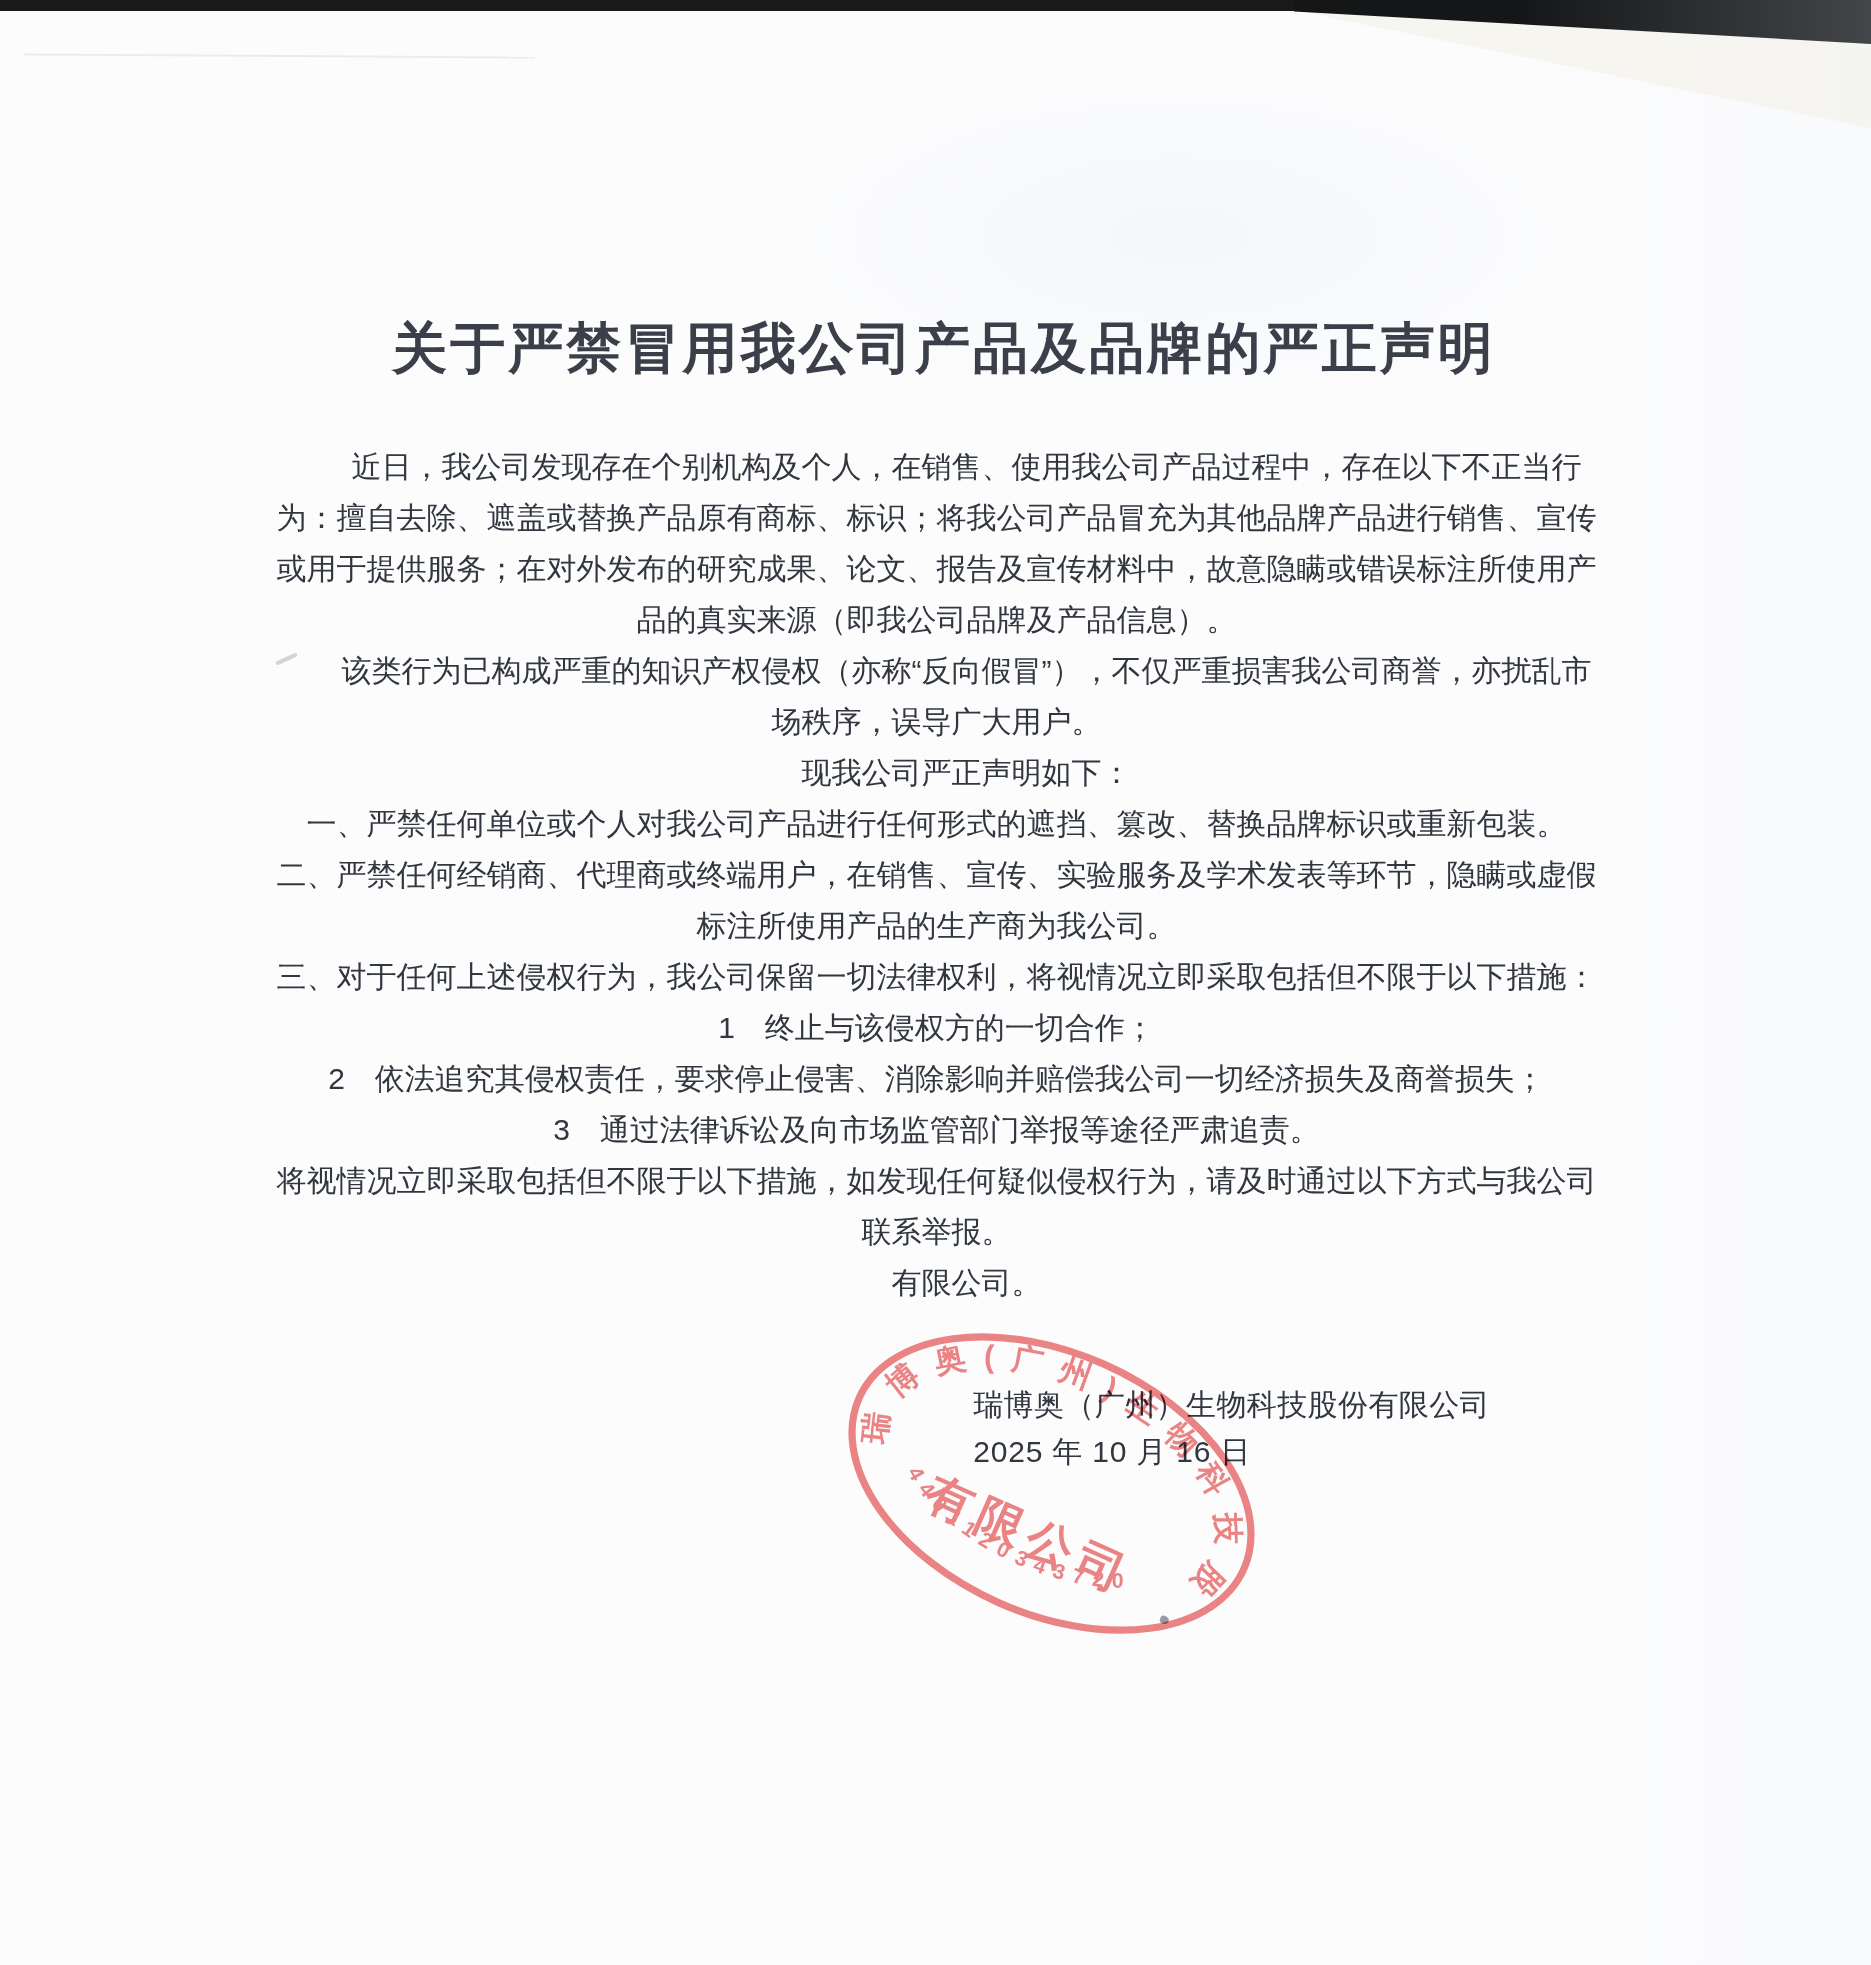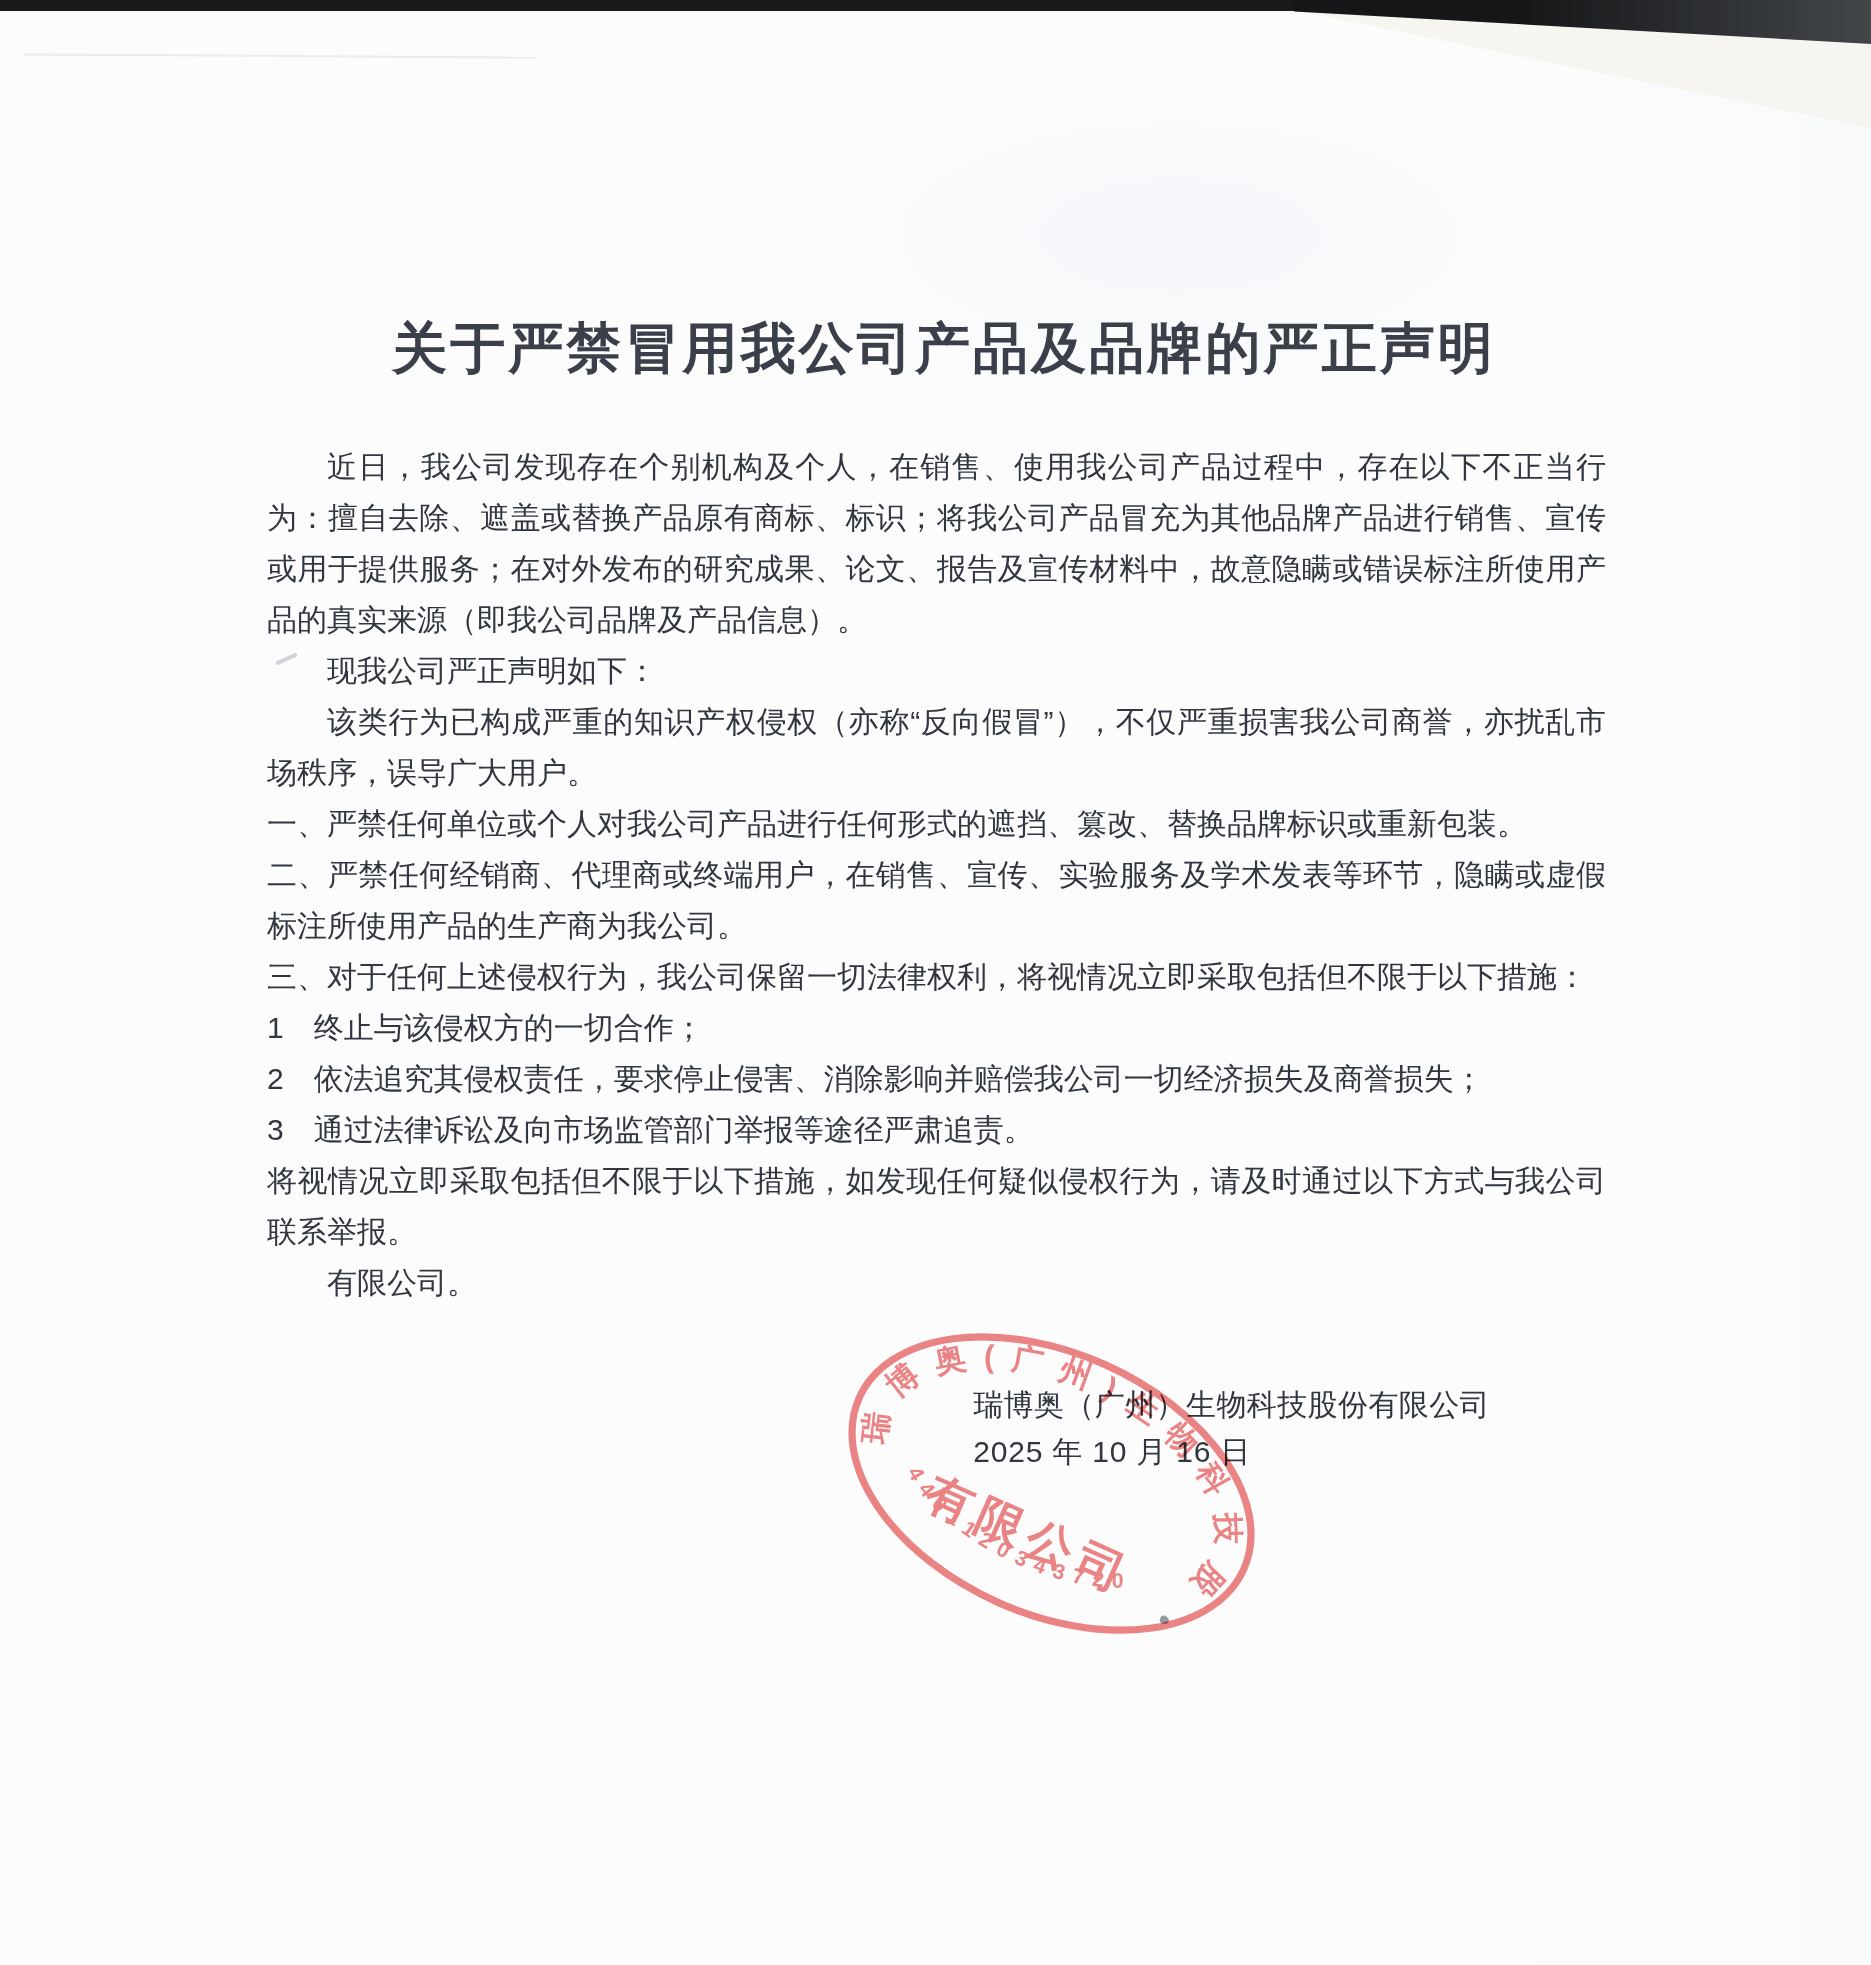--- a/index.html
+++ b/index.html
@@ -33,21 +33,21 @@
     text-align:center;
     font-size:55px;font-weight:700;letter-spacing:3.1px;
     color:var(--title-color,#3a3f49);
     white-space:nowrap;
   }
   .doc-body{
     position:absolute;top:441px;left:267px;width:1339px;
     font-size:30px;line-height:51px;
     text-align:justify;
   }
-  .doc-body p{margin:0;padding:0;}
+  .doc-body p{margin:0;padding:0;text-align:center;}
   .para-indent{text-indent:2em;}
   .para-sub{padding-left:3.4em;text-align:left;}
 
   .signature{
     position:absolute;top:1390px;right:382px;
     font-size:30px;line-height:30px;
     color:var(--body-color,#31363f);
     text-align:left;
   }
   .signature .company{white-space:nowrap;letter-spacing:0.4px;}
@@ -76,22 +76,22 @@
   <div class="crease"></div>
   <div class="scan-tint"></div>
   <div class="scan-tint2"></div>
   <div class="speck-a"></div>
   <div class="speck-b"></div>
 
   <div class="doc-title">关于严禁冒用我公司产品及品牌的严正声明</div>
 
   <div class="doc-body" id="doc-body">
       <p class="para-indent">近日，我公司发现存在个别机构及个人，在销售、使用我公司产品过程中，存在以下不正当行为：擅自去除、遮盖或替换产品原有商标、标识；将我公司产品冒充为其他品牌产品进行销售、宣传或用于提供服务；在对外发布的研究成果、论文、报告及宣传材料中，故意隐瞒或错误标注所使用产品的真实来源（即我公司品牌及产品信息）。</p>
+      <p class="para-indent">该类行为已构成严重的知识产权侵权（亦称“反向假冒”），不仅严重损害我公司商誉，亦扰乱市场秩序，误导广大用户。</p>
       <p class="para-indent">现我公司严正声明如下：</p>
-      <p class="para-indent">该类行为已构成严重的知识产权侵权（亦称“反向假冒”），不仅严重损害我公司商誉，亦扰乱市场秩序，误导广大用户。</p>
       <p class="para-flush">一、严禁任何单位或个人对我公司产品进行任何形式的遮挡、篡改、替换品牌标识或重新包装。</p>
       <p class="para-flush">二、严禁任何经销商、代理商或终端用户，在销售、宣传、实验服务及学术发表等环节，隐瞒或虚假标注所使用产品的生产商为我公司。</p>
       <p class="para-flush">三、对于任何上述侵权行为，我公司保留一切法律权利，将视情况立即采取包括但不限于以下措施：</p>
       <p class="para-sub">1　终止与该侵权方的一切合作；</p>
       <p class="para-sub">2　依法追究其侵权责任，要求停止侵害、消除影响并赔偿我公司一切经济损失及商誉损失；</p>
       <p class="para-sub">3　通过法律诉讼及向市场监管部门举报等途径严肃追责。</p>
       <p class="para-flush">将视情况立即采取包括但不限于以下措施，如发现任何疑似侵权行为，请及时通过以下方式与我公司联系举报。</p>
       <p class="para-indent">有限公司。</p>
     </div>
 

